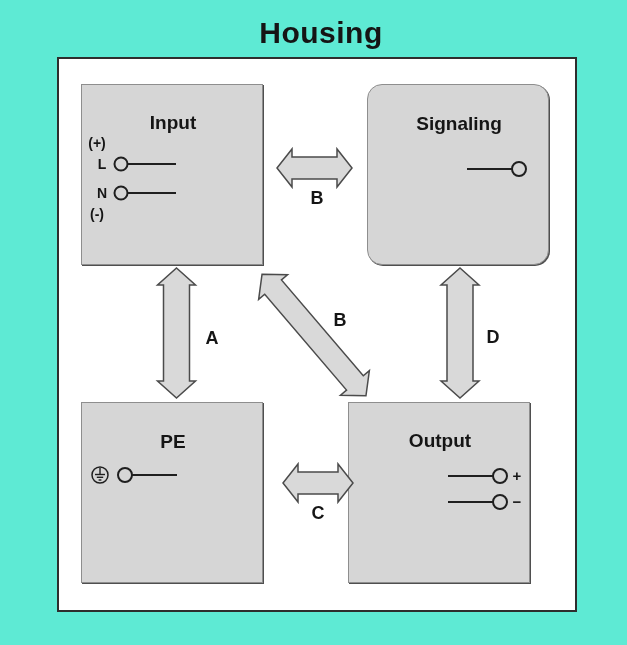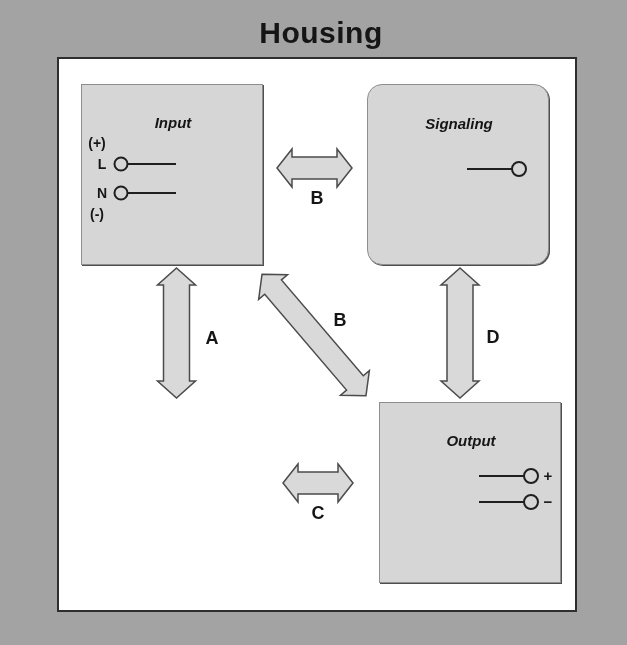--- a/index.html
+++ b/index.html
@@ -1,38 +1,38 @@
 <!DOCTYPE html>
 <html><head>
 <meta charset="utf-8">
 <style>
   html,body { margin:0; padding:0; background:#ffffff; }
   .stage {
-    position:relative; width:627px; height:645px; background:#a3a3a3;
+    position:relative; width:627px; height:645px; background:#5eead4;
     font-family:"Liberation Sans", sans-serif; color:#151515; overflow:hidden;
   }
   .lbl {
     position:absolute; transform:translate(-50%,-50%);
     font-weight:bold; white-space:nowrap; line-height:1;
   }
   .diagram-title { font-size:30px; letter-spacing:0.5px; }
   .housing {
     position:absolute; left:57px; top:57px; width:520px; height:555px;
     border:2px solid #2e2e2e; box-sizing:border-box; background:#ffffff;
   }
   .block {
     position:absolute; width:182px; height:181px;
     background:#d6d6d6; border:1px solid #8e8e8e;
     box-shadow:1px 1px 0 0 #4f4f4f; box-sizing:border-box;
   }
   .block-input     { left:81px;  top:84px; }
   .block-signaling { left:367px; top:84px;border-radius:15px; }
   .block-pe        { left:81px;  top:402px; }
-  .block-output    { left:379px; top:402px; }
-  .block-title { font-size:15px;font-style:italic; }
+  .block-output    { left:348px; top:402px; }
+  .block-title { font-size:19px; }
   .term-lbl { font-size:14px; }
   .pol-lbl  { font-size:15px; }
   .arrow-lbl { font-size:18px; }
   .term-svg, .arrows-svg { position:absolute; left:0; top:0; pointer-events:none; }
 </style>
 </head>
 <body>
 
 <div class="stage">
 
@@ -55,20 +55,34 @@
   </div>
 
   <div class="block block-signaling">
     <svg class="term-svg" width="180" height="179" viewBox="0 0 180 179">
       <line x1="99" y1="84" x2="144" y2="84" stroke="#1f1f1f" stroke-width="2"></line>
       <circle cx="151" cy="84" r="7" fill="none" stroke="#1f1f1f" stroke-width="2"></circle>
     </svg>
     <div class="lbl block-title" style="left:91px; top:38px;">Signaling</div>
   </div>
 
+  <div class="block block-pe">
+    <svg class="term-svg" width="180" height="179" viewBox="0 0 180 179">
+      <g>
+        <circle cx="18" cy="72" r="8" fill="none" stroke="#1f1f1f" stroke-width="1.5"></circle>
+        <line x1="18" y1="65" x2="18" y2="71.5" stroke="#1f1f1f" stroke-width="1.4"></line>
+        <line x1="13" y1="71.5" x2="23" y2="71.5" stroke="#1f1f1f" stroke-width="1.4"></line>
+        <line x1="14.8" y1="74.3" x2="21.2" y2="74.3" stroke="#1f1f1f" stroke-width="1.4"></line>
+        <line x1="16.6" y1="77" x2="19.4" y2="77" stroke="#1f1f1f" stroke-width="1.4"></line>
+      </g>
+      <circle cx="43" cy="72" r="7" fill="none" stroke="#1f1f1f" stroke-width="2"></circle>
+      <line x1="50" y1="72" x2="95" y2="72" stroke="#1f1f1f" stroke-width="2"></line>
+    </svg>
+    <div class="lbl block-title" style="left:91px; top:38px;">PE</div>
+  </div>
 
   <div class="block block-output">
     <svg class="term-svg" width="180" height="179" viewBox="0 0 180 179">
       <line x1="99" y1="73" x2="144" y2="73" stroke="#1f1f1f" stroke-width="2"></line>
       <circle cx="151" cy="73" r="7" fill="none" stroke="#1f1f1f" stroke-width="2"></circle>
       <line x1="99" y1="99" x2="144" y2="99" stroke="#1f1f1f" stroke-width="2"></line>
       <circle cx="151" cy="99" r="7" fill="none" stroke="#1f1f1f" stroke-width="2"></circle>
     </svg>
     <div class="lbl block-title" style="left:91px; top:37px;">Output</div>
     <div class="lbl pol-lbl" style="left:168px; top:72px;">+</div>

